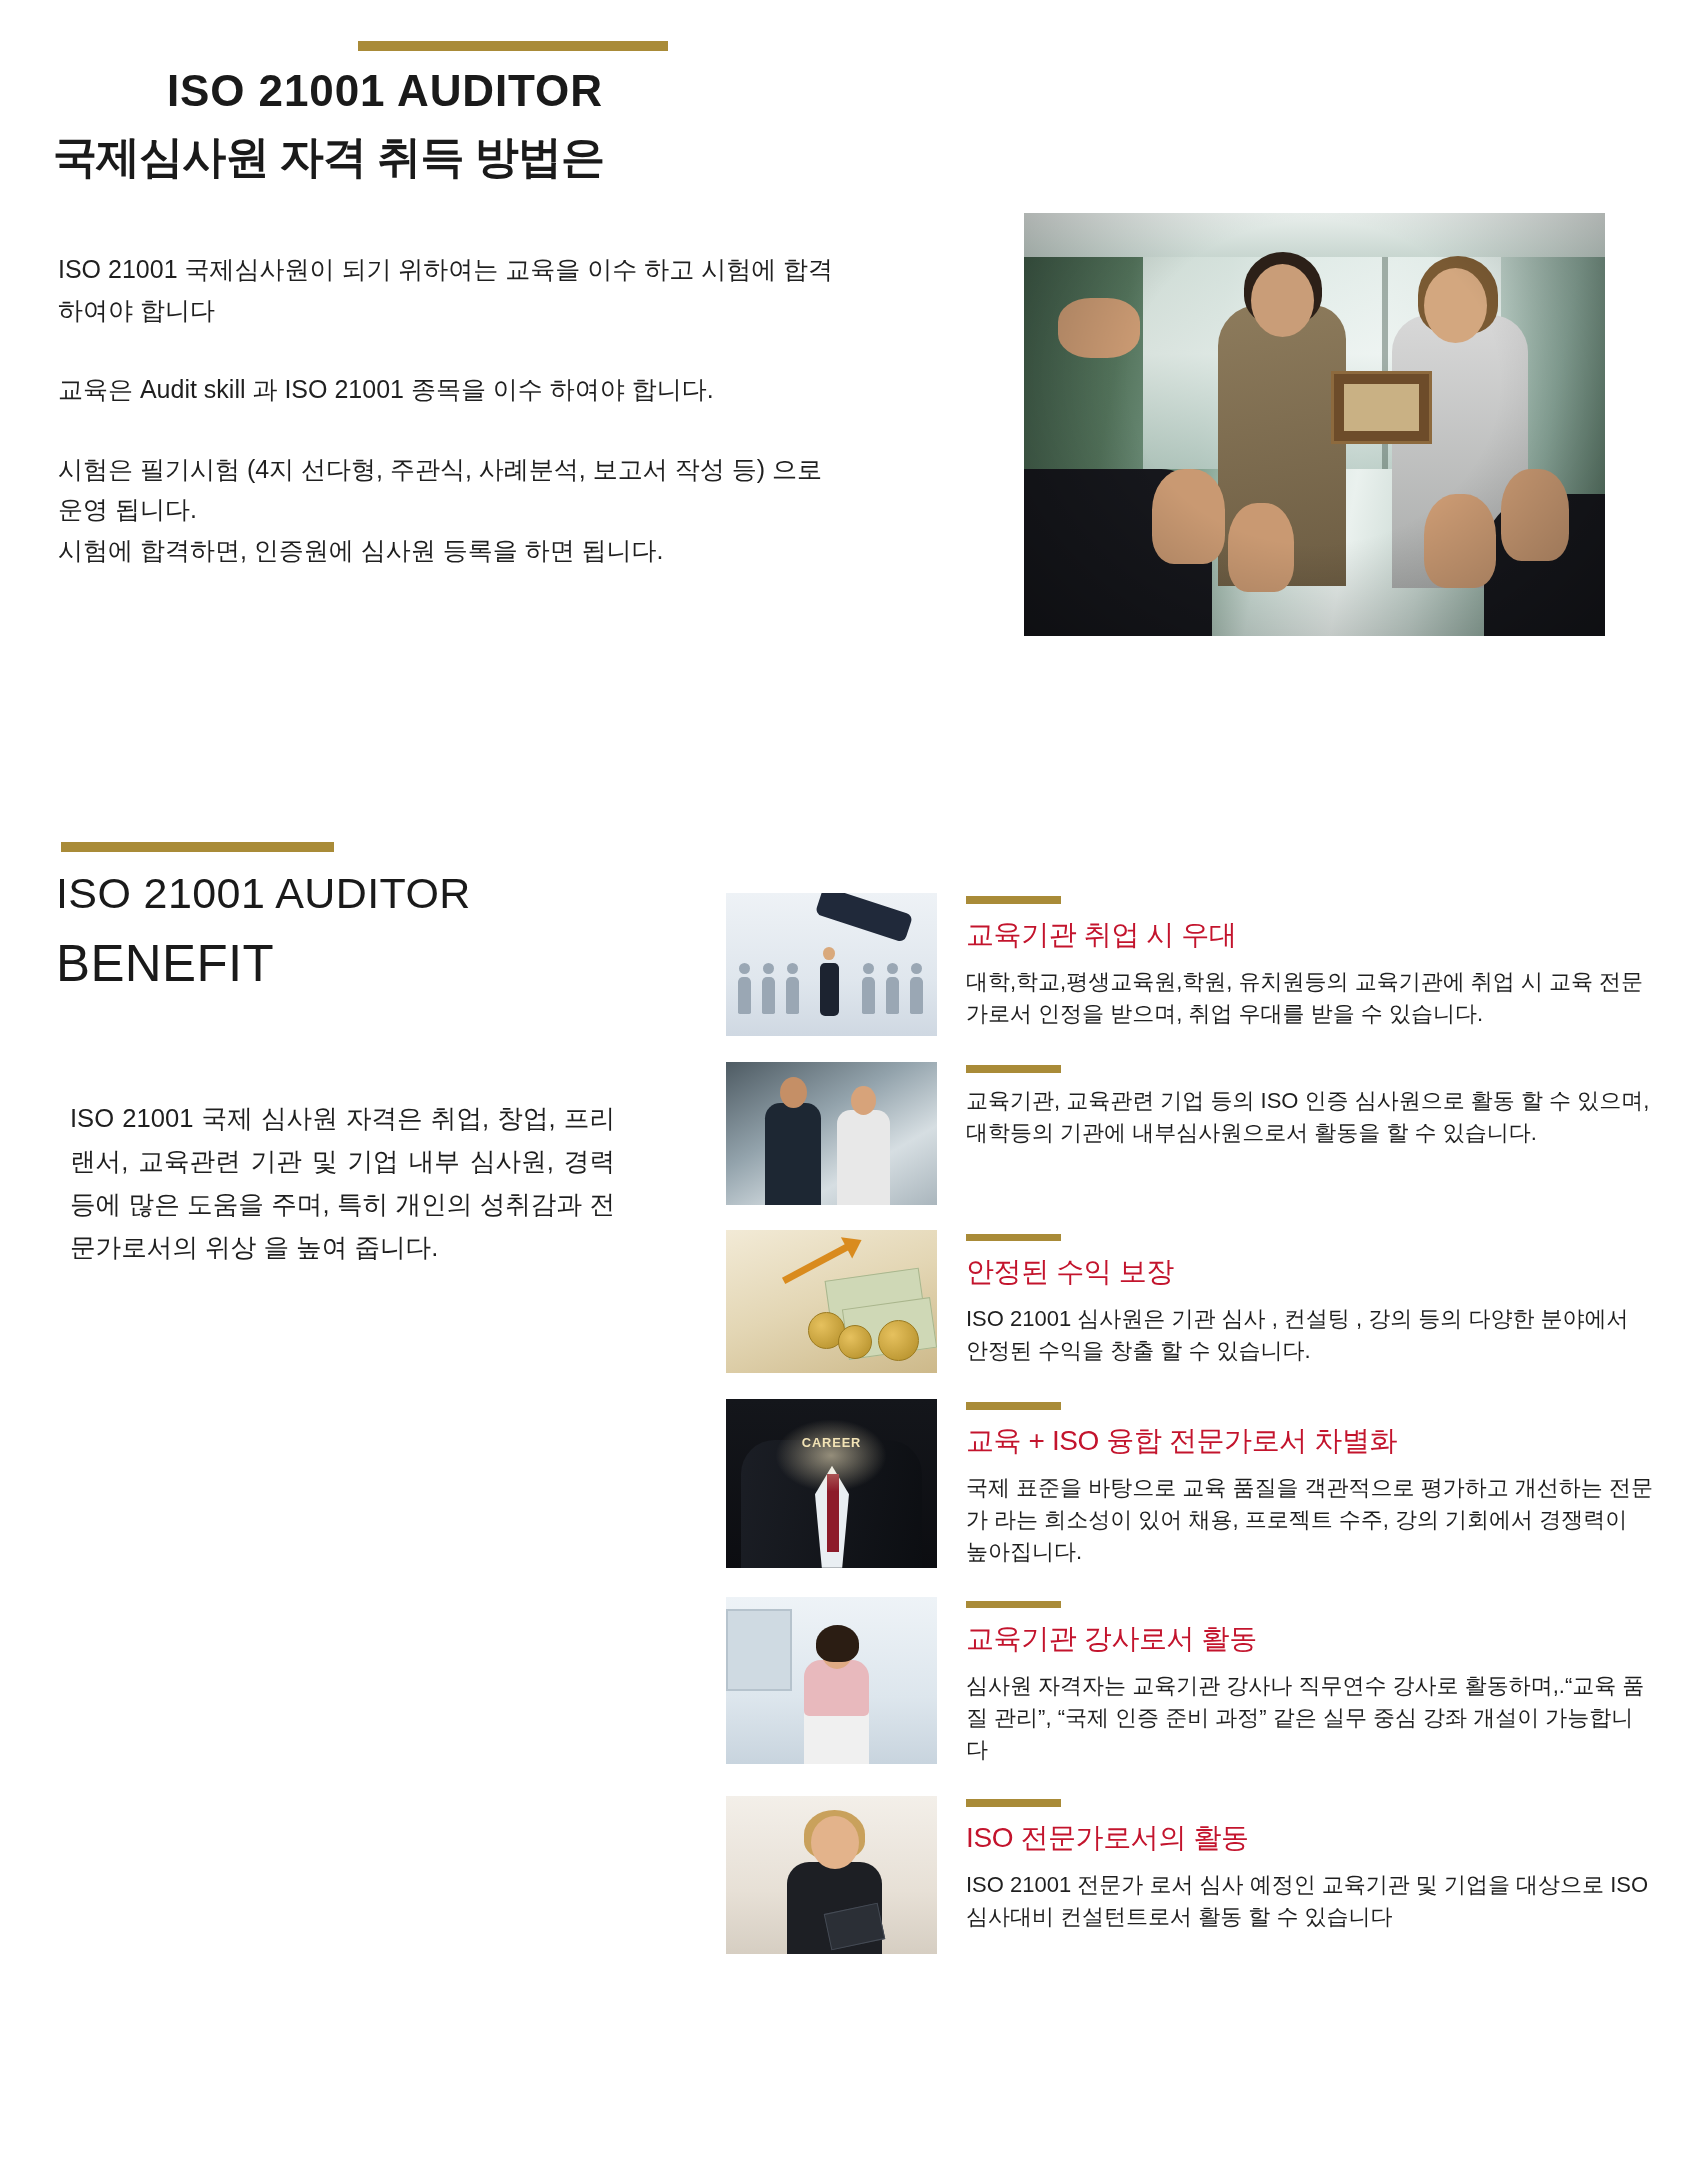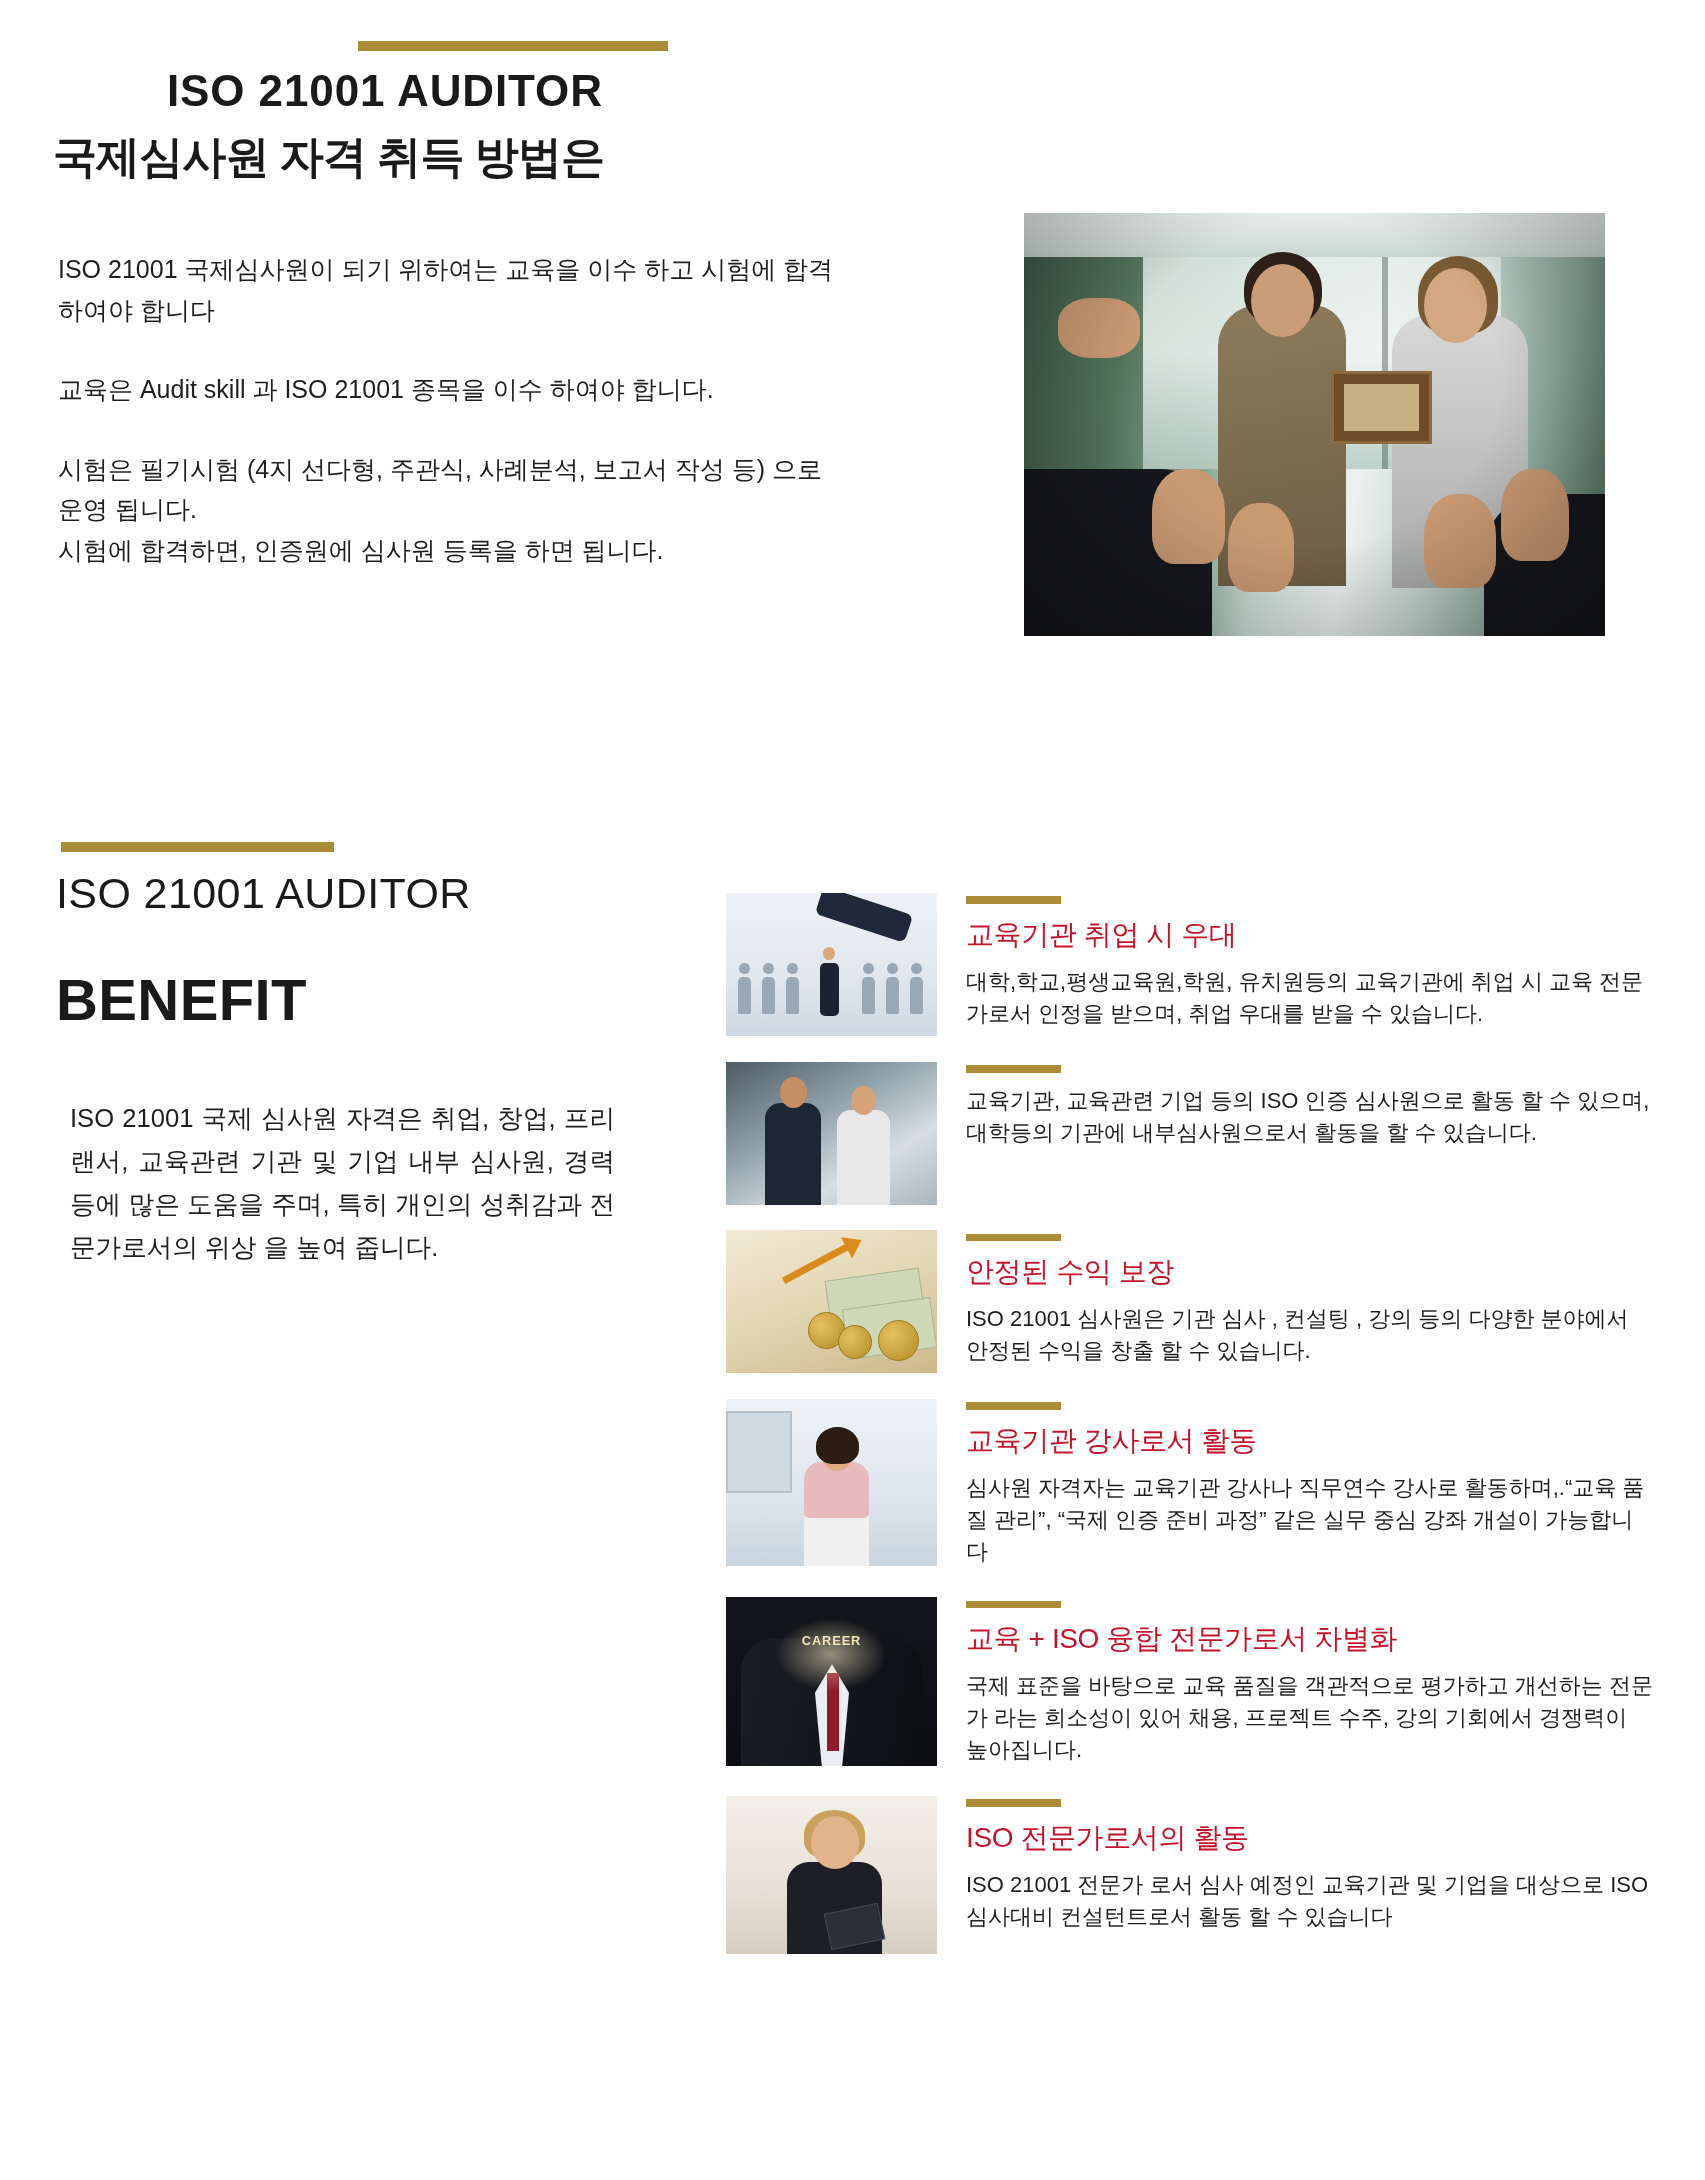--- a/index.html
+++ b/index.html
@@ -168,23 +168,23 @@
     position: absolute;
     left: 56px;
     top: 869px;
     font-size: 43px;
     color: #1a1a1a;
     letter-spacing: 0.4px;
   }
   .s2-title-bold {
     position: absolute;
     left: 56px;
-    top: 966px;
-    font-size: 58px;
-    font-weight: bold;
+    top: 934px;
+    font-size: 51px;
+    font-weight: normal;
     color: #1a1a1a;
     letter-spacing: 0.4px;
   }
   .s2-paragraph {
     position: absolute;
     left: 70px;
     top: 1097px;
     width: 545px;
     font-size: 25.6px;
     line-height: 1.68;
@@ -445,49 +445,49 @@
       <div class="arrow"></div>
     </div>
     <div class="b-body">
       <div class="b-rule"></div>
       <div class="b-head">안정된 수익 보장</div>
       <div class="b-text">ISO 21001 심사원은 기관 심사 , 컨설팅 , 강의 등의 다양한 분야에서 안정된 수익을 창출 할 수 있습니다.</div>
     </div>
   </div>
 
   <div class="benefit" style="margin-bottom:29px">
+    <div class="b-thumb t4" style="height:169px">
+      <div class="suitbody"></div>
+      <div class="shirt"></div>
+      <div class="tie"></div>
+      <div class="glow"></div>
+      <div class="word">CAREER</div>
+    </div>
+    <div class="b-body">
+      <div class="b-rule"></div>
+      <div class="b-head">교육 + ISO 융합 전문가로서 차별화</div>
+      <div class="b-text">국제 표준을 바탕으로 교육 품질을 객관적으로 평가하고 개선하는 전문가 라는 희소성이 있어 채용, 프로젝트 수주, 강의 기회에서 경쟁력이 높아집니다.</div>
+    </div>
+  </div>
+
+  <div class="benefit" style="margin-bottom:29px">
     <div class="b-thumb t5" style="height:167px">
       <div class="board"></div>
       <div class="person"></div>
       <div class="top"></div>
       <div class="head"></div>
       <div class="hair"></div>
     </div>
     <div class="b-body">
       <div class="b-rule"></div>
       <div class="b-head">교육기관 강사로서 활동</div>
       <div class="b-text">심사원 자격자는 교육기관 강사나 직무연수 강사로 활동하며,.“교육 품질 관리”, “국제 인증 준비 과정” 같은 실무 중심 강좌 개설이 가능합니다</div>
     </div>
   </div>
 
-  <div class="benefit" style="margin-bottom:29px">
-    <div class="b-thumb t4" style="height:169px">
-      <div class="suitbody"></div>
-      <div class="shirt"></div>
-      <div class="tie"></div>
-      <div class="glow"></div>
-      <div class="word">CAREER</div>
-    </div>
-    <div class="b-body">
-      <div class="b-rule"></div>
-      <div class="b-head">교육 + ISO 융합 전문가로서 차별화</div>
-      <div class="b-text">국제 표준을 바탕으로 교육 품질을 객관적으로 평가하고 개선하는 전문가 라는 희소성이 있어 채용, 프로젝트 수주, 강의 기회에서 경쟁력이 높아집니다.</div>
-    </div>
-  </div>
-
   <div class="benefit">
     <div class="b-thumb t6" style="height:158px">
       <div class="body6"></div>
       <div class="hair6"></div>
       <div class="head6"></div>
       <div class="book"></div>
     </div>
     <div class="b-body">
       <div class="b-rule"></div>
       <div class="b-head">ISO 전문가로서의 활동</div>

